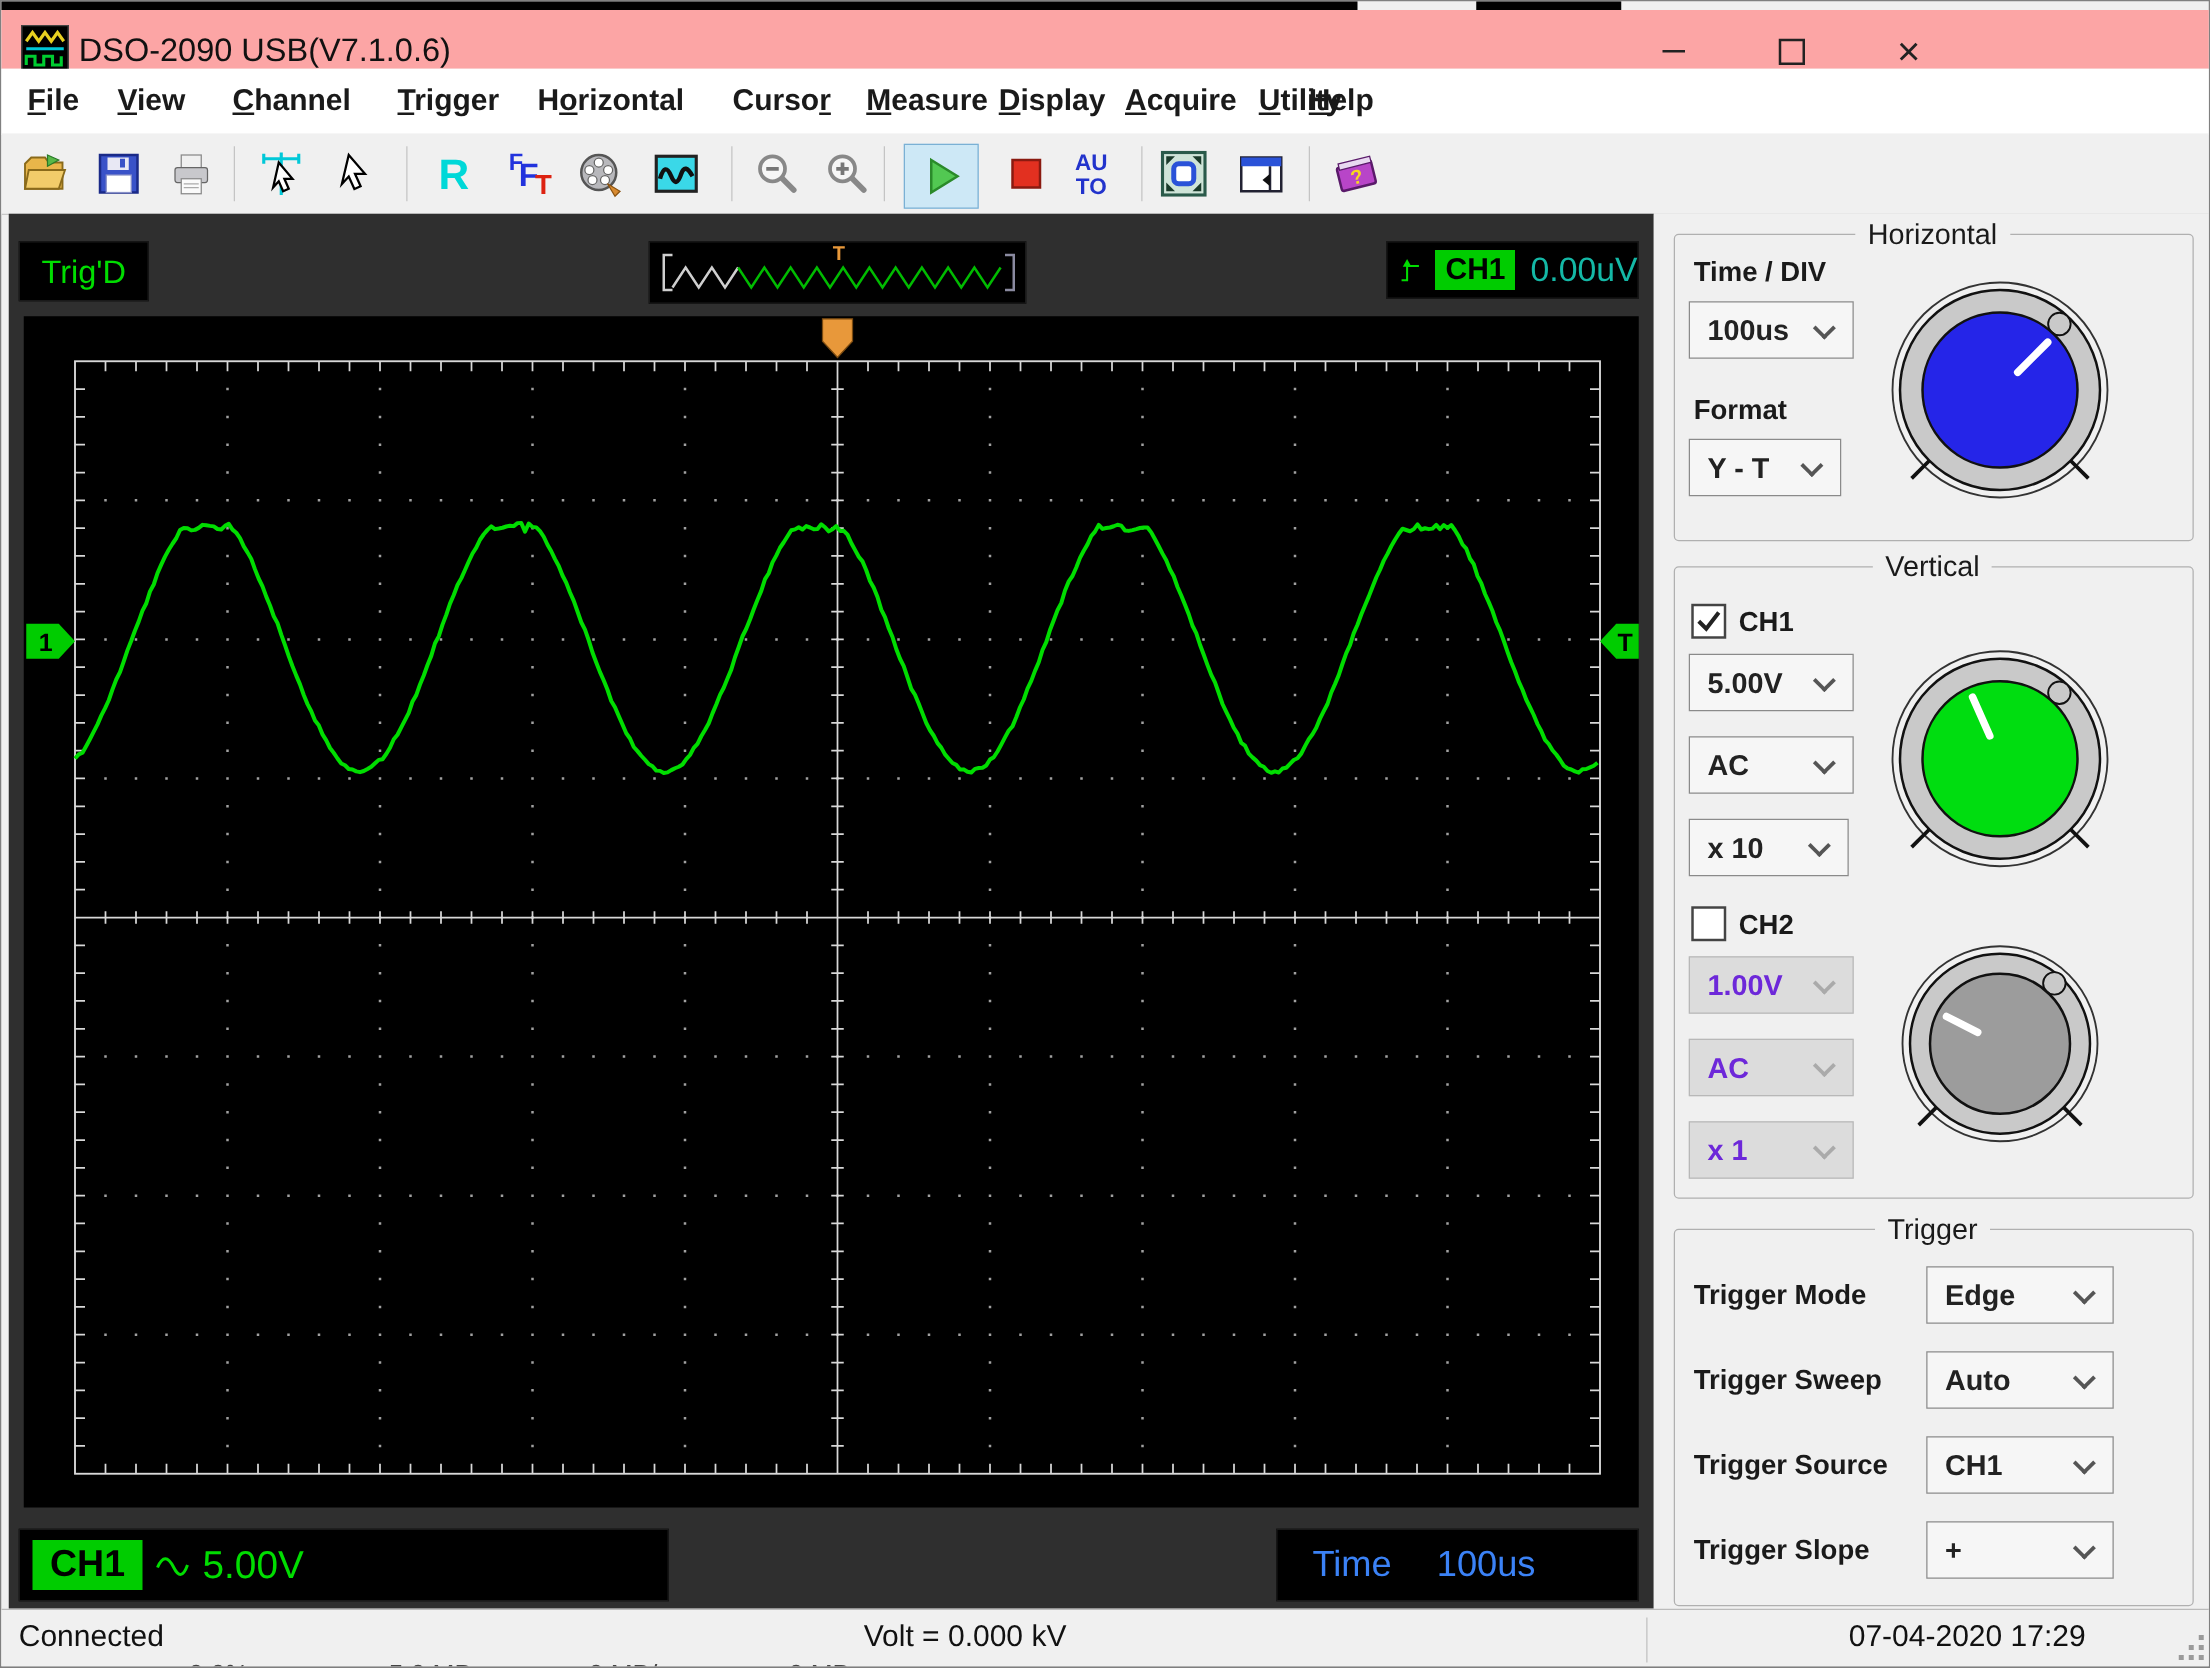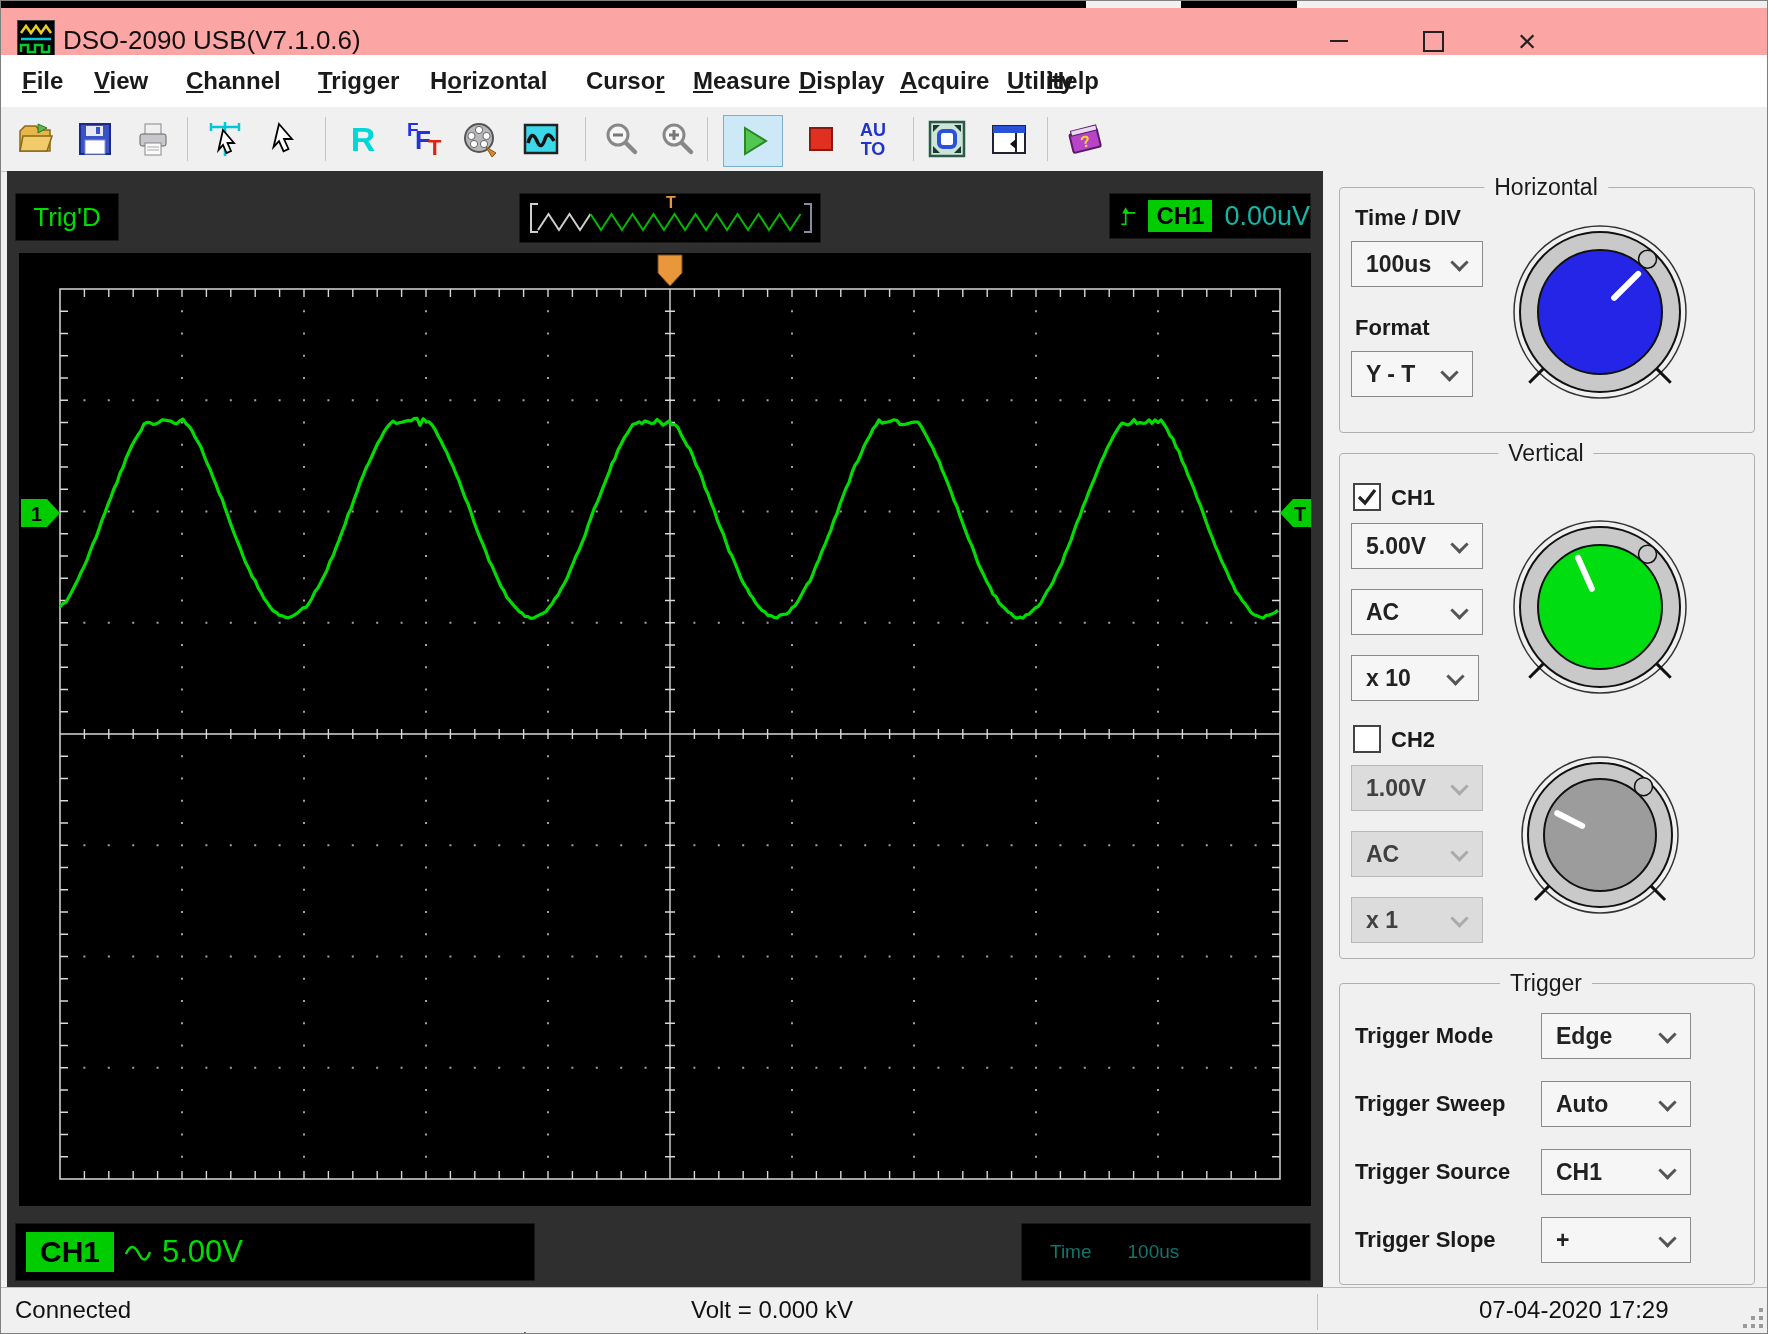--- a/index.html
+++ b/index.html
@@ -28,29 +28,29 @@
          display:flex;align-items:center;justify-content:center;}
   .previewbox{left:518px;top:192px;width:300px;height:48px;}
   .infobox{left:1108px;top:192px;width:202px;height:46px;display:flex;align-items:center;gap:12px;padding-left:10px;box-sizing:border-box;}
   .ch1badge{background:#00cc00;color:#000;font-weight:bold;font-size:24px;padding:2px 8px;}
   .greentxt{color:#14b8a6;font-size:27px;}
   .scopescreen{left:18px;top:252px;width:1292px;height:953px;background:#000;}
   .bottombar-left{left:14px;top:1222px;width:520px;height:58px;display:flex;align-items:center;gap:10px;padding-left:10px;box-sizing:border-box;}
   .bottombar-right{left:1020px;top:1222px;width:290px;height:58px;display:flex;align-items:center;gap:36px;padding-left:28px;box-sizing:border-box;}
   .chbadge{background:#00cc00;color:#000;font-weight:bold;font-size:30px;padding:3px 14px;}
   .vdivtxt{color:#00dd00;font-size:31px;}
-  .orangetxt{color:#0f766e;font-size:19px;}
+  .orangetxt{color:#3b82f6;font-size:29px;}
   .group{position:absolute;border:1px solid #b0b0b0;border-radius:4px;}
   .glegend{position:absolute;transform:translateX(-50%);background:#f0f0f0;padding:0 10px;font-size:23px;color:#1a1a1a;}
   .plabel{position:absolute;font-size:22px;font-weight:700;color:#1a1a1a;}
   .dd{position:absolute;background:#f6f6f6;border:1px solid #8a8a8a;font-size:23px;font-weight:700;color:#222;
       display:flex;align-items:center;padding-left:14px;box-sizing:border-box;cursor:default;}
   .dd::after{content:"";position:absolute;right:16px;top:14px;width:10px;height:10px;
       border-right:3px solid #555;border-bottom:3px solid #555;transform:rotate(45deg);}
-  .dd.dis{background:#dcdcdc;color:#404040;border-color:#b8b8b8;}
+  .dd.dis{background:#dcdcdc;color:#6d28d9;border-color:#b8b8b8;}
   .dd.dis::after{border-color:#aaa;}
   .cb{position:absolute;width:24px;height:24px;background:#fff;border:2px solid #444;}
   .statusbar{left:0;top:1286px;width:1768px;height:48px;background:#f0f0f0;border-top:1px solid #bbb;}
   .stxt{position:absolute;font-size:24px;color:#111;top:8px;}
   .sdiv{position:absolute;top:6px;width:1px;height:36px;background:#c0c0c0;}
   .partialrow{position:absolute;left:120px;top:40px;width:700px;height:8px;overflow:hidden;}
   .partialrow span{position:absolute;top:0;font-size:21px;color:#444;}
   .grip{position:absolute;right:6px;top:14px;width:26px;height:26px;}
   .grip i{position:absolute;width:4px;height:4px;background:#9a9a9a;}
 </style>

